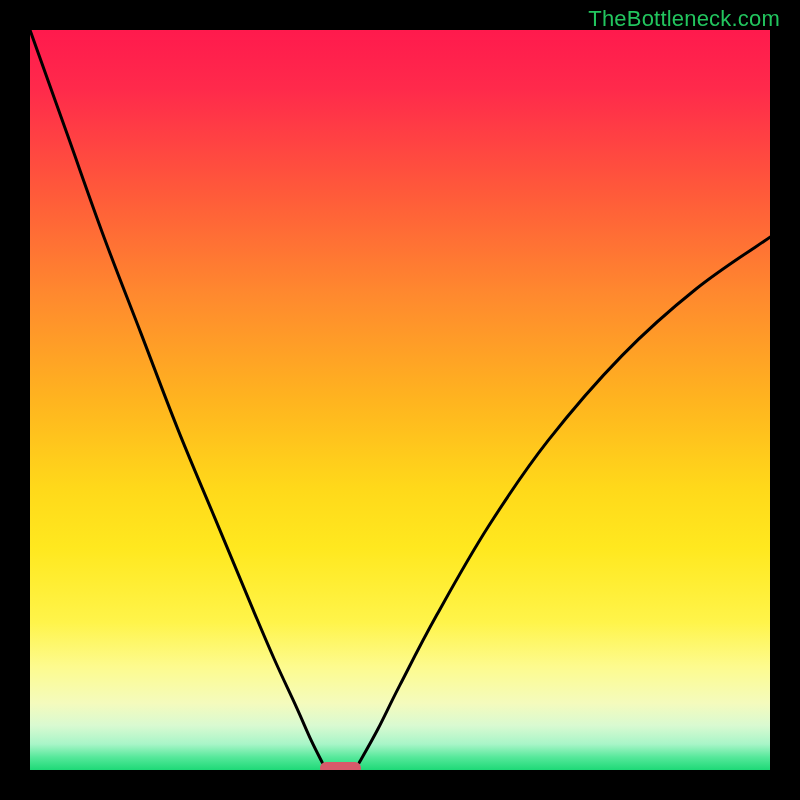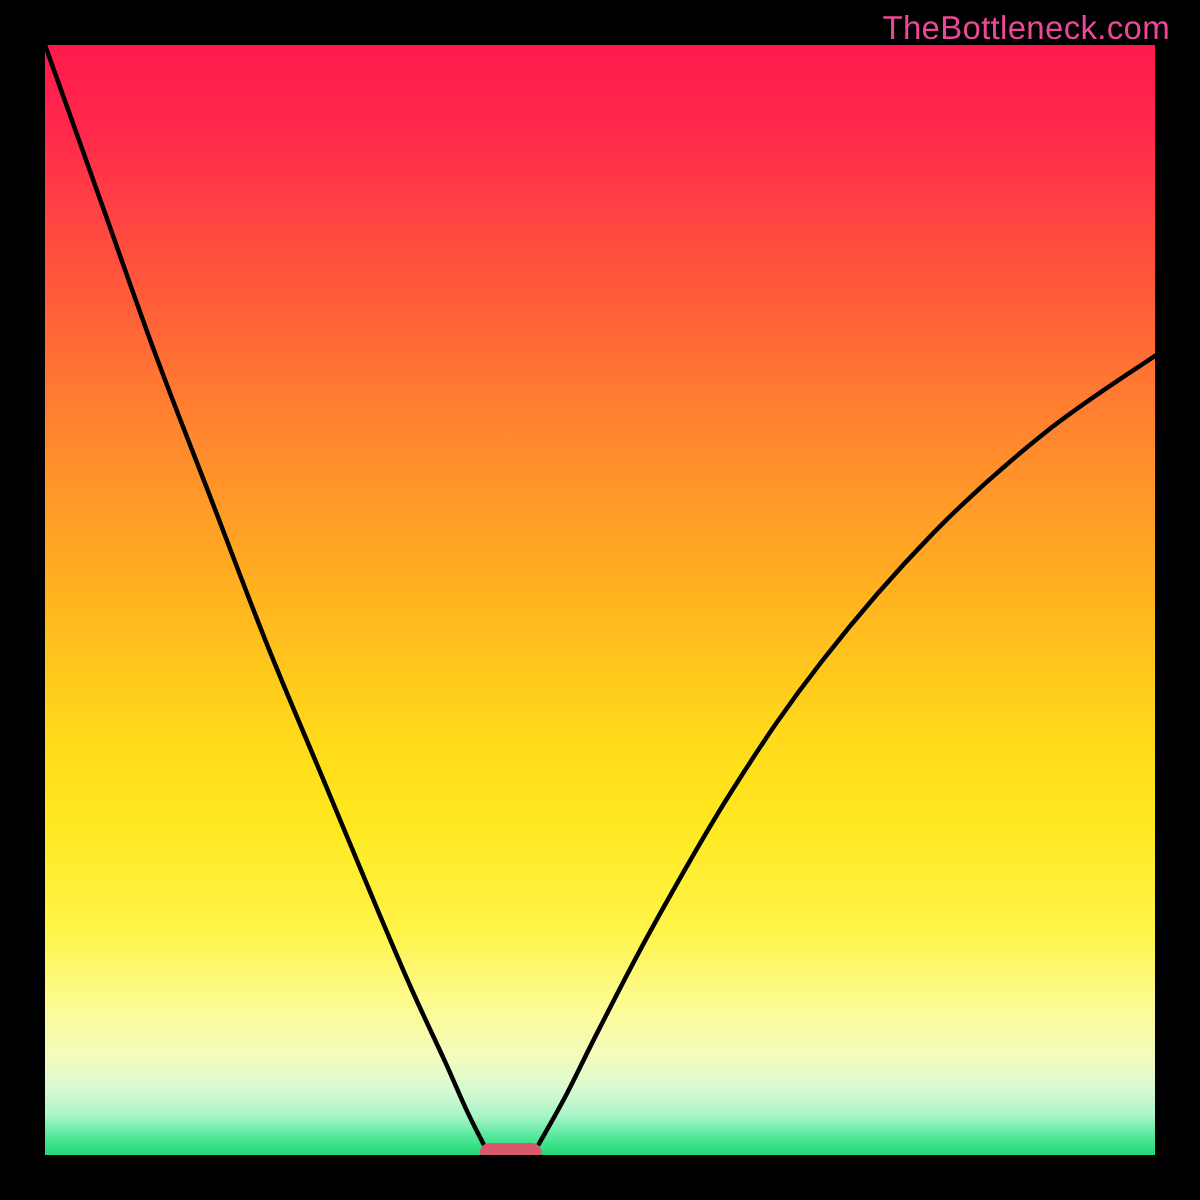--- a/index.html
+++ b/index.html
@@ -54,21 +54,21 @@
   .marker {
     position: absolute;
     height: 12px;
     border-radius: 6px;
     background: #d85a6a;
   }
   .watermark {
     position: absolute;
     top: 6px;
     right: 20px;
-    color: #ec4899;
+    color: #22c55e;
     font-size: 22px;
     font-weight: 500;
     letter-spacing: 0.2px;
   }
   svg.curve {
     position: absolute;
     left: 0;
     top: 0;
     width: 100%;
     height: 100%;

